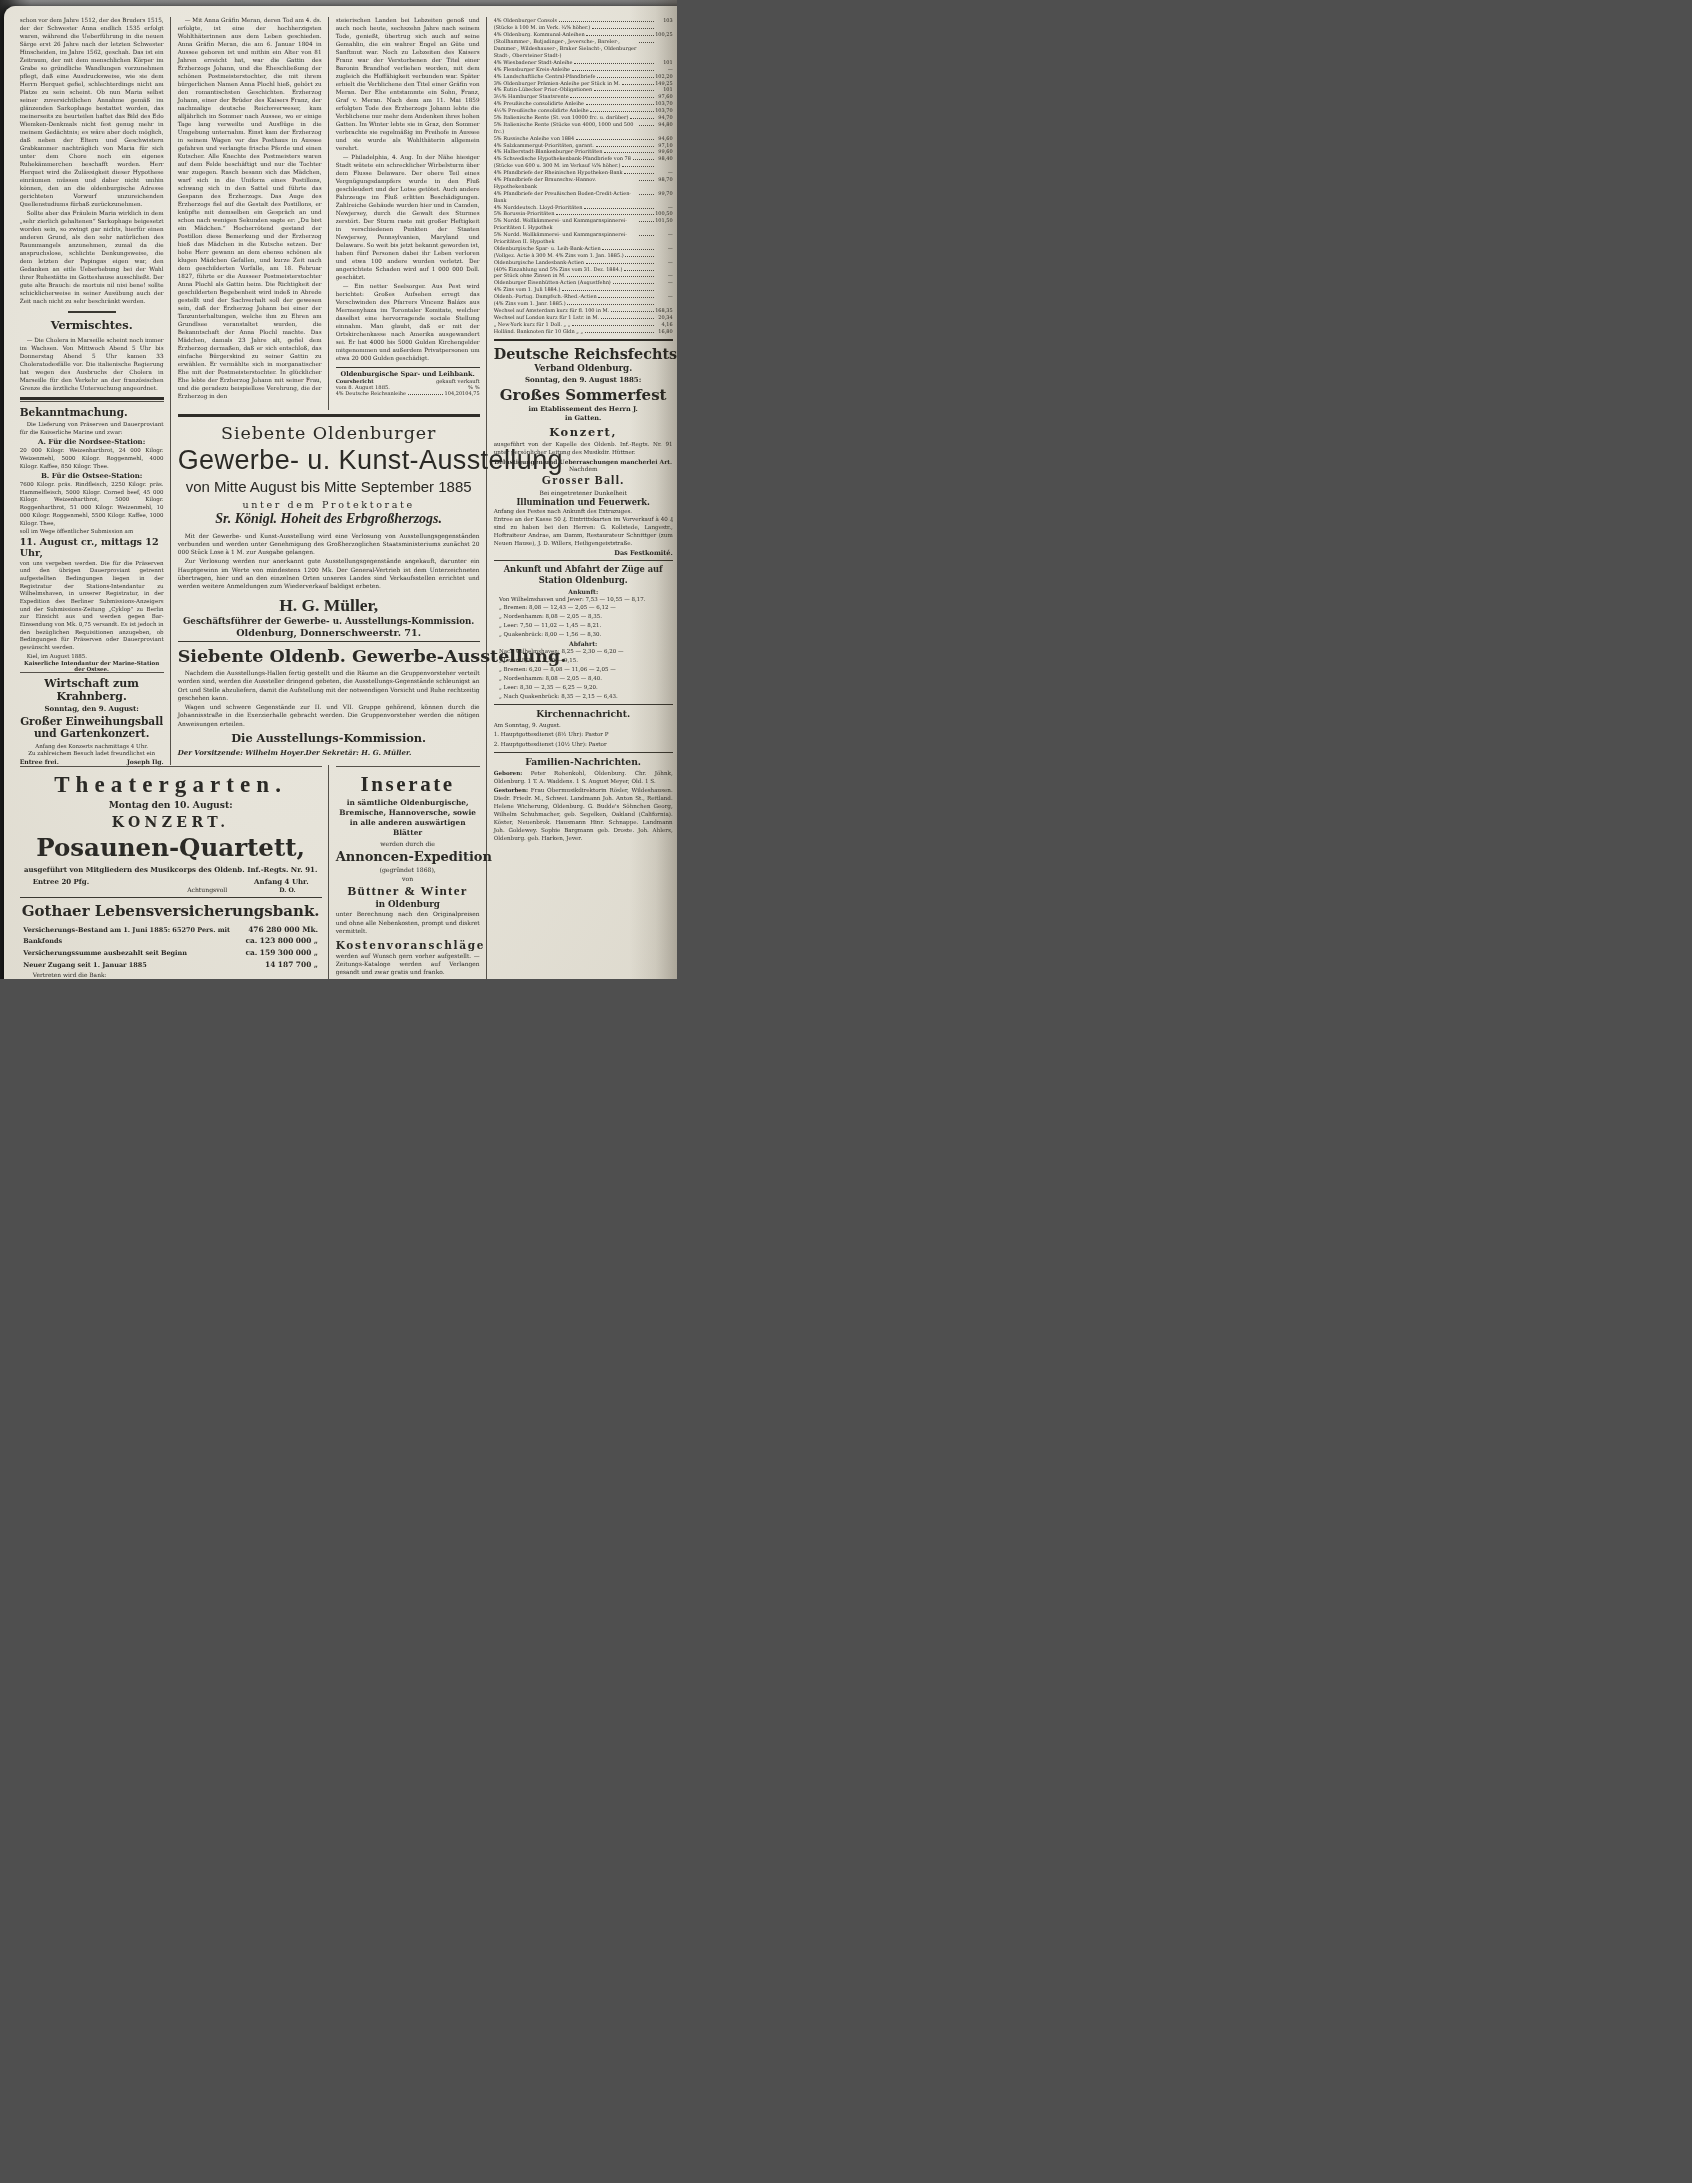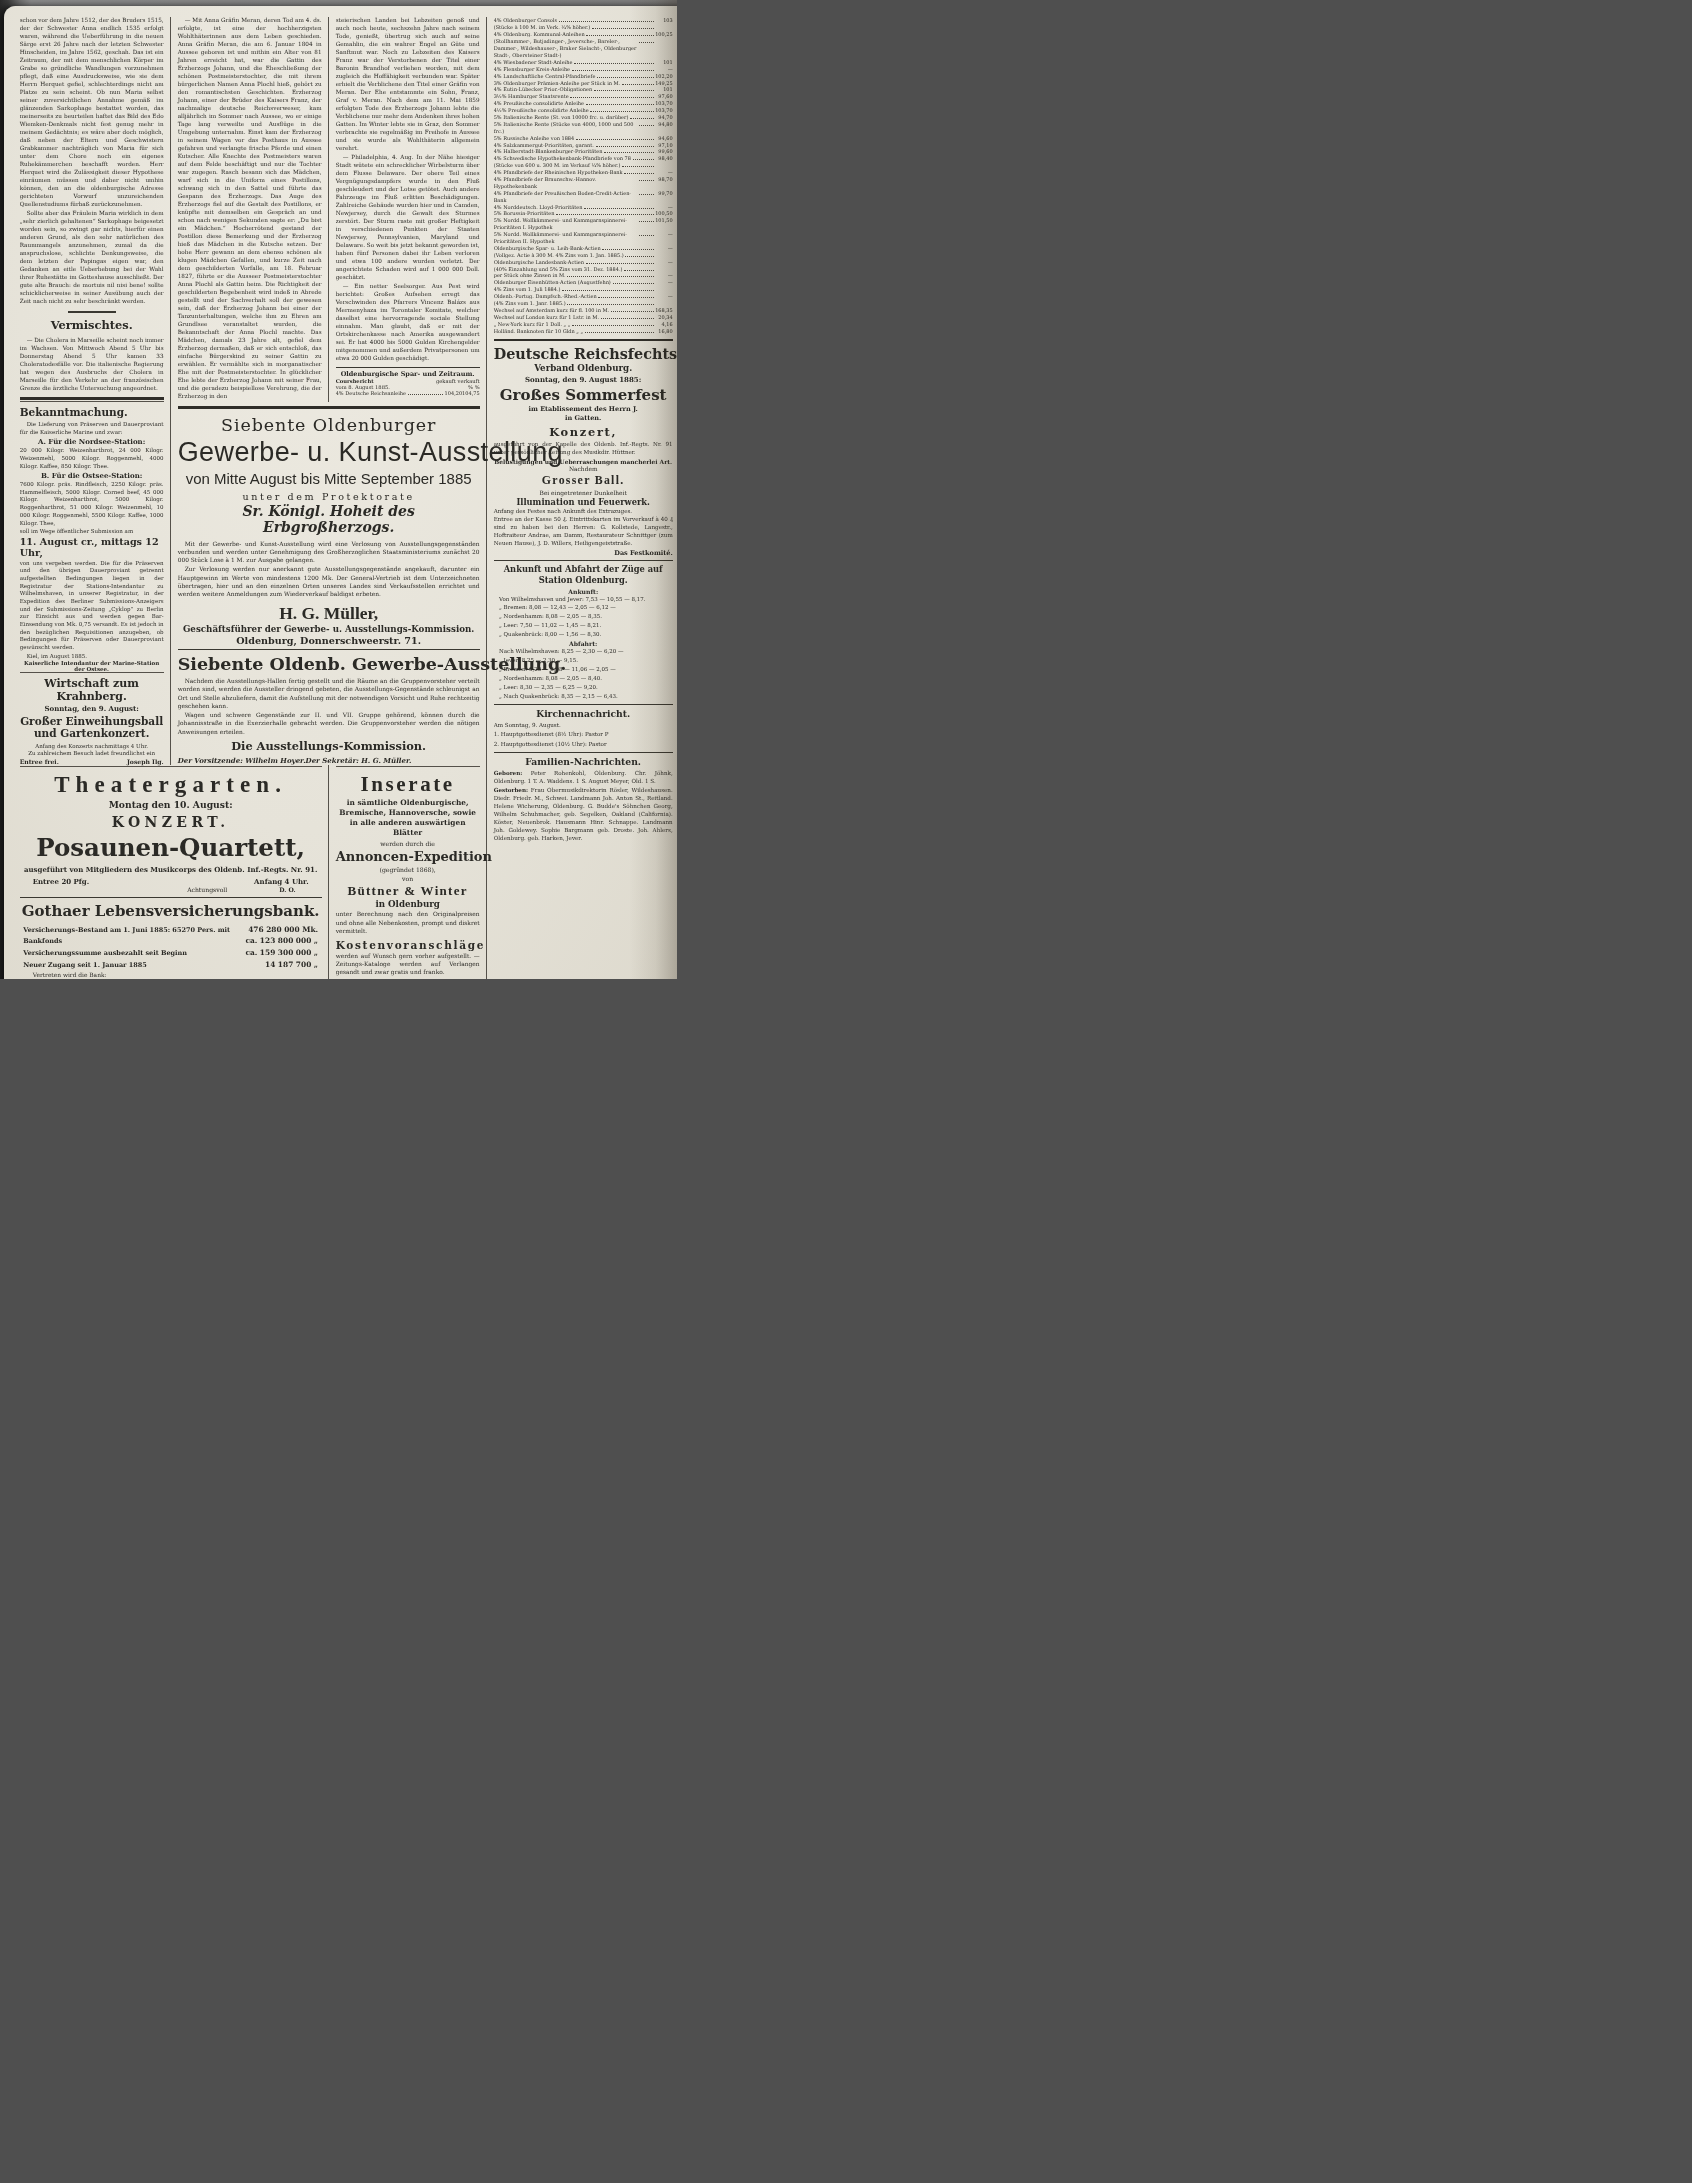--- a/index.html
+++ b/index.html
@@ -51,21 +51,21 @@
   .h-train{font-size:8.3px;font-weight:bold;text-align:center;line-height:1.3;margin:3.5px 0 1.7px 0;}
   .train-line{font-size:5.5px;line-height:1.45;padding-left:11.4px;text-indent:-6.1px;white-space:nowrap;overflow:hidden;}
   .h-kirche{font-size:9.2px;font-weight:bold;text-align:center;margin:3.5px 0 1.7px 0;}
   .kirche-line{font-size:5.6px;line-height:1.5;white-space:nowrap;overflow:hidden;}
   .h-familien{font-size:9.2px;font-weight:bold;text-align:center;margin:3.5px 0 1.7px 0;}
   .fam{font-size:5.6px;line-height:1.45;text-align:justify;}
   .gross-title{font-size:17.5px;text-align:center;font-weight:400;letter-spacing:0.9px;margin:6.1px 0 0 0;font-family:"DejaVu Serif",serif;}
   .gross-main{font-size:27px;text-align:center;font-family:"Liberation Sans","DejaVu Sans",sans-serif;font-weight:400;letter-spacing:0.4px;margin:2.6px 0 0 0;white-space:nowrap;}
   .gross-dates{font-size:15px;text-align:center;font-family:"Liberation Sans","DejaVu Sans",sans-serif;margin:1.7px 0 0 0;}
   .gross-prot{font-size:9.6px;text-align:center;letter-spacing:2.6px;margin:4.4px 0 0.9px 0;}
-  .gross-hoheit{font-size:14px;text-align:center;font-weight:bold;font-style:italic;margin:0.9px 0 4.4px 0;}
+  .gross-hoheit{font-size:14px;text-align:center;font-weight:bold;font-style:italic;margin:0.9px 0 4.4px 0;font-family:Liberation Serif, serif;}
   .gross-sig{font-size:17.5px;text-align:center;font-weight:bold;font-family:"Liberation Serif",serif;margin:4.4px 0 0 0;}
   .gross-sig2{font-size:8.7px;text-align:center;font-weight:bold;}
   .gross-sig3{font-size:9.6px;text-align:center;font-weight:bold;margin-bottom:3.5px;}
   .ausst-title{font-size:17.5px;text-align:center;font-weight:bold;margin:3.5px 0 3.5px 0;white-space:nowrap;}
   .ausst-komm{font-size:11.4px;text-align:center;font-weight:bold;margin:3.5px 0 1.7px 0;}
   .ausst-sigrow{display:flex;justify-content:flex-start;font-size:7px;font-weight:bold;margin-top:2.6px;font-style:italic;}
   .theater-title{font-size:23px;text-align:center;font-weight:bold;letter-spacing:6.1px;font-family:"Liberation Serif",serif;margin:6.1px 0 0.9px 0;}
   .theater-date{font-size:9.2px;text-align:center;font-weight:bold;}
   .theater-konzert{font-size:14px;text-align:center;font-weight:bold;letter-spacing:4.4px;margin:3.5px 0;}
   .theater-quartett{font-size:24.5px;text-align:center;font-weight:bold;margin:1.7px 0 2.6px 0;white-space:nowrap;}
@@ -132,21 +132,21 @@
       <section class="c2">
         <p class="just ind">— Mit Anna Gräfin Meran, deren Tod am 4. ds. erfolgte, ist eine der hochherzigsten Wohlthäterinnen aus dem Leben geschieden. Anna Gräfin Meran, die am 6. Januar 1804 in Aussee geboren ist und mithin ein Alter von 81 Jahren erreicht hat, war die Gattin des Erzherzogs Johann, und die Eheschließung der schönen Postmeisterstochter, die mit ihrem bürgerlichen Namen Anna Plochl hieß, gehört zu den romantischsten Geschichten. Erzherzog Johann, einer der Brüder des Kaisers Franz, der nachmalige deutsche Reichsverweser, kam alljährlich im Sommer nach Aussee, wo er einige Tage lang verweilte und Ausflüge in die Umgebung unternahm. Einst kam der Erzherzog in seinem Wagen vor das Posthaus in Aussee gefahren und verlangte frische Pferde und einen Kutscher. Alle Knechte des Postmeisters waren auf dem Felde beschäftigt und nur die Tochter war zugegen. Rasch besann sich das Mädchen, warf sich in die Uniform eines Postillons, schwang sich in den Sattel und führte das Gespann des Erzherzogs. Das Auge des Erzherzogs fiel auf die Gestalt des Postillons, er knüpfte mit demselben ein Gespräch an und schon nach wenigen Sekunden sagte er: „Du bist ein Mädchen.“ Hocherrötend gestand der Postillon diese Bemerkung und der Erzherzog hieß das Mädchen in die Kutsche setzen. Der hohe Herr gewann an dem ebenso schönen als klugen Mädchen Gefallen, und kurze Zeit nach dem geschilderten Vorfalle, am 18. Februar 1827, führte er die Ausseer Postmeisterstochter Anna Plochl als Gattin heim. Die Richtigkeit der geschilderten Begebenheit wird indeß in Abrede gestellt und der Sachverhalt soll der gewesen sein, daß der Erzherzog Johann bei einer der Tanzunterhaltungen, welche ihm zu Ehren am Grundlsee veranstaltet wurden, die Bekanntschaft der Anna Plochl machte. Das Mädchen, damals 23 Jahre alt, gefiel dem Erzherzog dermaßen, daß er sich entschloß, das einfache Bürgerskind zu seiner Gattin zu erwählen. Er vermählte sich in morganatischer Ehe mit der Postmeisterstochter. In glücklicher Ehe lebte der Erzherzog Johann mit seiner Frau, und die geradezu beispiellose Verehrung, die der Erzherzog in den</p>
       </section>
 
       <section class="c3">
         <p class="just">steierischen Landen bei Lebzeiten genoß und auch noch heute, sechszehn Jahre nach seinem Tode, genießt, übertrug sich auch auf seine Gemahlin, die ein wahrer Engel an Güte und Sanftmut war. Noch zu Lebzeiten des Kaisers Franz war der Verstorbenen der Titel einer Baronin Brandhof verliehen worden, mit dem zugleich die Hoffähigkeit verbunden war. Später erhielt die Verblichene den Titel einer Gräfin von Meran. Der Ehe entstammte ein Sohn, Franz, Graf v. Meran. Nach dem am 11. Mai 1859 erfolgten Tode des Erzherzogs Johann lebte die Verblichene nur mehr dem Andenken ihres hohen Gatten. Im Winter lebte sie in Graz, den Sommer verbrachte sie regelmäßig im Freihofe in Aussee und sie wurde als Wohlthäterin allgemein verehrt.</p>
         <p class="just ind">— Philadelphia, 4. Aug. In der Nähe hiesiger Stadt wütete ein schrecklicher Wirbelsturm über dem Flusse Delaware. Der obere Teil eines Vergnügungsdampfers wurde in den Fluß geschleudert und der Lotse getötet. Auch andere Fahrzeuge im Fluß erlitten Beschädigungen. Zahlreiche Gebäude wurden hier und in Camden, Newjersey, durch die Gewalt des Sturmes zerstört. Der Sturm raste mit großer Heftigkeit in verschiedenen Punkten der Staaten Newjersey, Pennsylvanien, Maryland und Delaware. So weit bis jetzt bekannt geworden ist, haben fünf Personen dabei ihr Leben verloren und etwa 100 andere wurden verletzt. Der angerichtete Schaden wird auf 1 000 000 Doll. geschätzt.</p>
         <p class="just ind">— Ein netter Seelsorger. Aus Pest wird berichtet: Großes Aufsehen erregt das Verschwinden des Pfarrers Vincenz Balázs aus Mermenyhaza im Torontaler Komitate, welcher daselbst eine hervorragende sociale Stellung einnahm. Man glaubt, daß er mit der Ortskirchenkasse nach Amerika ausgewandert sei. Er hat 4000 bis 5000 Gulden Kirchengelder mitgenommen und außerdem Privatpersonen um etwa 20 000 Gulden geschädigt.</p>
         <div class="coursbox">
           <div class="rule-thin2"></div>
-          <p class="center bold" style="font-size:6.5px;margin-top:1.7px;">Oldenburgische Spar- und Zeitraum.</p>
+          <p class="center bold" style="font-size:6.5px;margin-top:1.7px;">Oldenburgische Spar- und Leihbank.</p>
           <div class="course-head">
             <span class="bold">Coursbericht</span>
             <span>gekauft  verkauft</span>
           </div>
           <div class="course-head">
             <span>vom 8. August 1885.</span>
             <span>%        %</span>
           </div>
           <div class="fin-row">
             <span class="fin-label">4% Deutsche Reichsanleihe</span>

